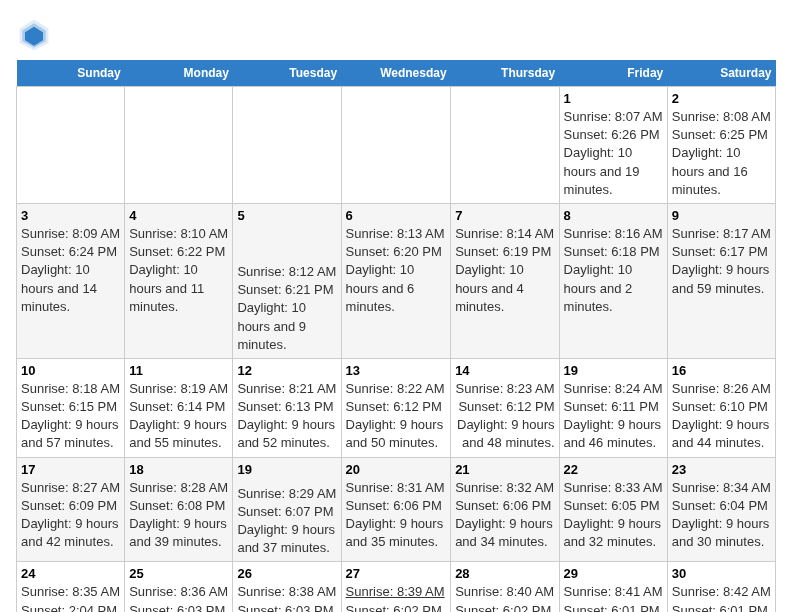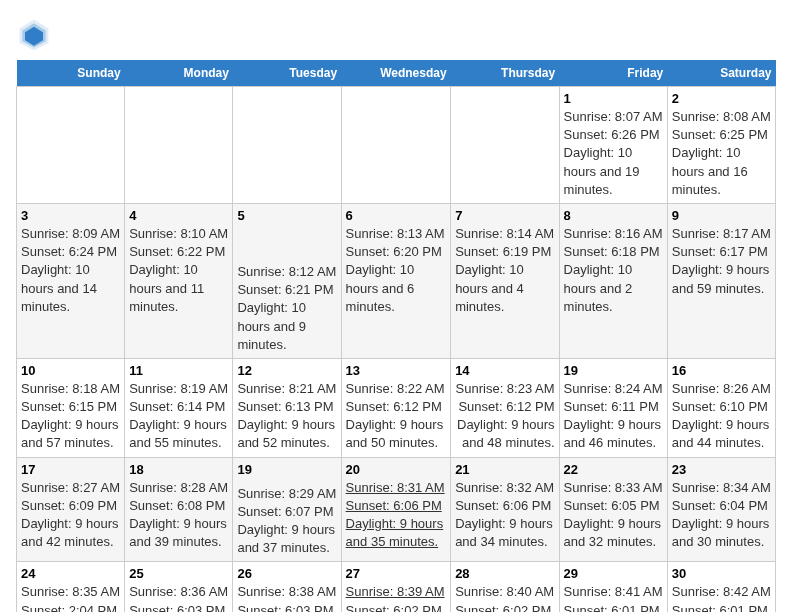--- a/index.html
+++ b/index.html
@@ -239,21 +239,21 @@
 Daylight: 9 hours and 39 minutes.</div>
         </td>
         <td>
           <div class="day-number">19</div>
           <div class="day-info" style="white-space: pre-line; margin-top: 8px;">Sunrise: 8:29 AM
 Sunset: 6:07 PM
 Daylight: 9 hours and 37 minutes.</div>
         </td>
         <td>
           <div class="day-number">20</div>
-          <div class="day-info" style="white-space: pre-line; text-decoration: underline;">Sunrise: 8:31 AM
+          <div class="day-info" style="white-space: pre-line;">Sunrise: 8:31 AM
 Sunset: 6:06 PM
 Daylight: 9 hours and 35 minutes.</div>
         </td>
         <td>
           <div class="day-number">21</div>
           <div class="day-info" style="white-space: pre-line;">Sunrise: 8:32 AM
 Sunset: 6:06 PM
 Daylight: 9 hours and 34 minutes.</div>
         </td>
         <td>

